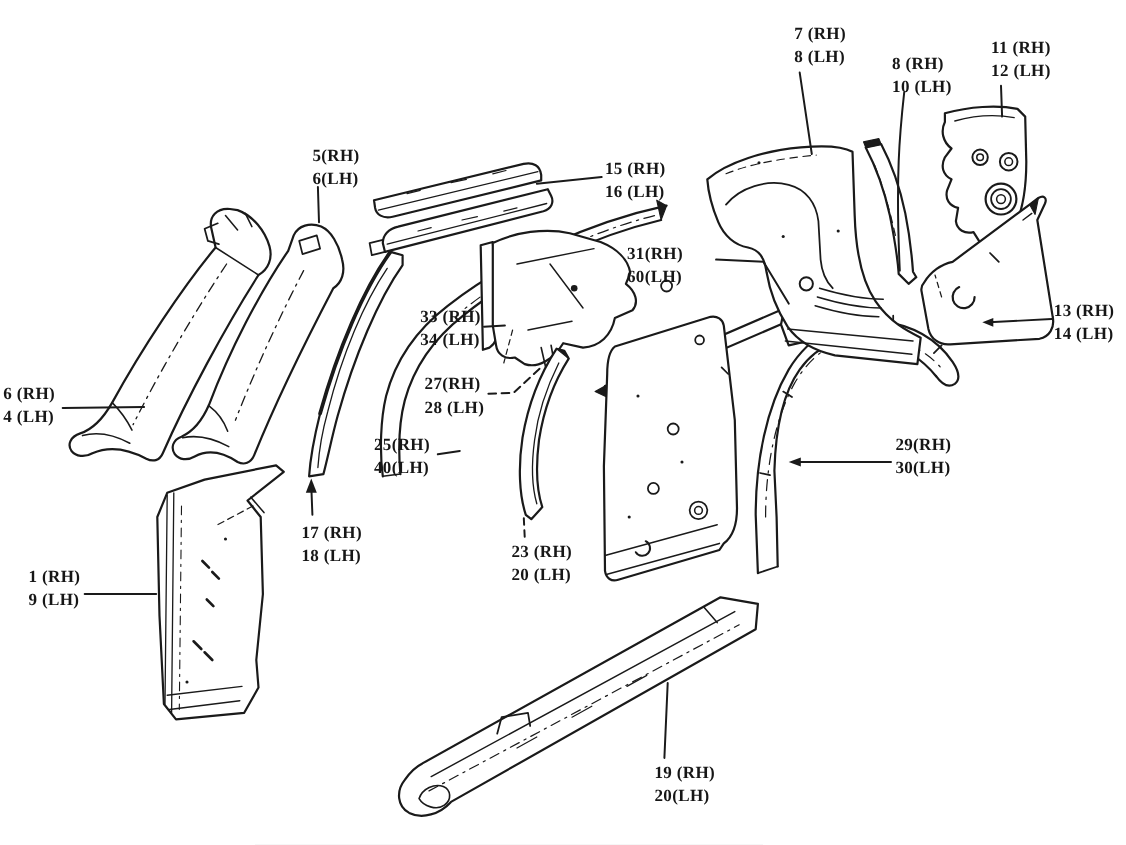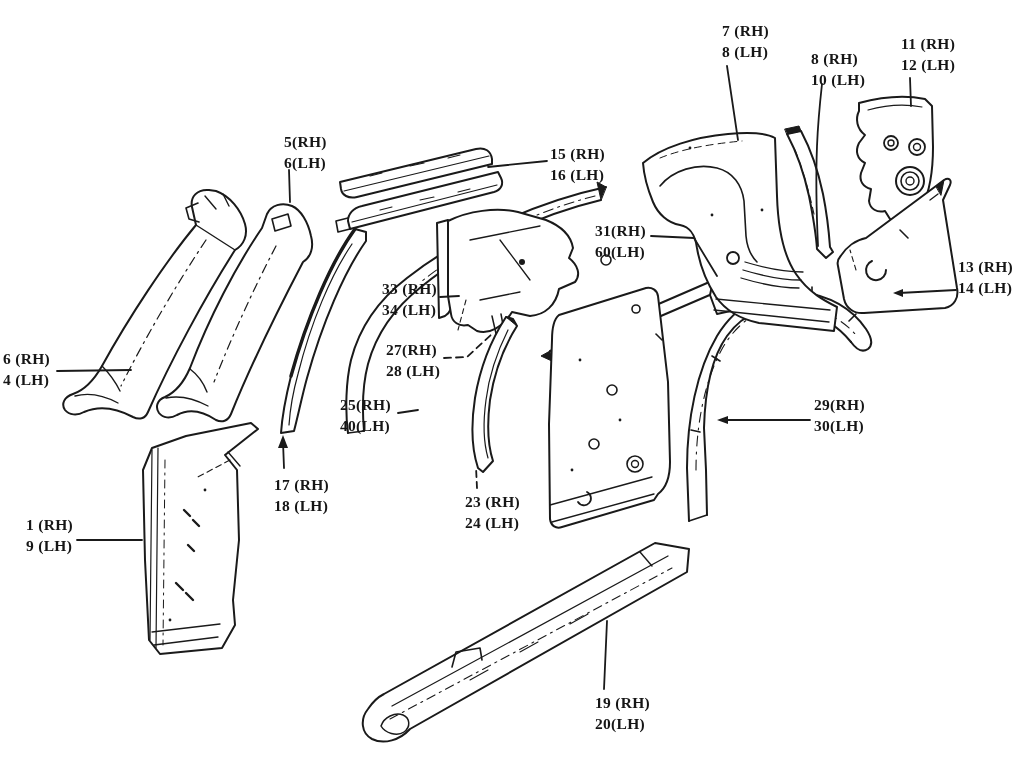--- a/index.html
+++ b/index.html
@@ -222,21 +222,21 @@
       <span>12 (LH)</span>
     </div>
   <div class="callout" style="left:284px;top:131px">
       <span>5(RH)</span>
       <span>6(LH)</span>
     </div>
   <div class="callout" style="left:550px;top:143px">
       <span>15 (RH)</span>
       <span>16 (LH)</span>
     </div>
-  <div class="callout" style="left:595px;top:220px">
+  <div class="callout" style="left:570px;top:220px">
       <span>31(RH)</span>
       <span>60(LH)</span>
     </div>
   <div class="callout" style="left:382px;top:278px">
       <span>33 (RH)</span>
       <span>34 (LH)</span>
     </div>
   <div class="callout" style="left:386px;top:339px">
       <span>27(RH)</span>
       <span>28 (LH)</span>
@@ -252,27 +252,27 @@
   <div class="callout" style="left:26px;top:514px">
       <span>1 (RH)</span>
       <span>9 (LH)</span>
     </div>
   <div class="callout" style="left:274px;top:474px">
       <span>17 (RH)</span>
       <span>18 (LH)</span>
     </div>
   <div class="callout" style="left:465px;top:491px">
       <span>23 (RH)</span>
-      <span>24 (LH)</span>
+      <span>20 (LH)</span>
     </div>
   <div class="callout" style="left:595px;top:692px">
       <span>19 (RH)</span>
       <span>20(LH)</span>
     </div>
-  <div class="callout" style="left:958px;top:256px">
+  <div class="callout" style="left:958px;top:272px">
       <span>13 (RH)</span>
       <span>14 (LH)</span>
     </div>
   <div class="callout" style="left:814px;top:394px">
       <span>29(RH)</span>
       <span>30(LH)</span>
     </div>
 
 </div>
 

